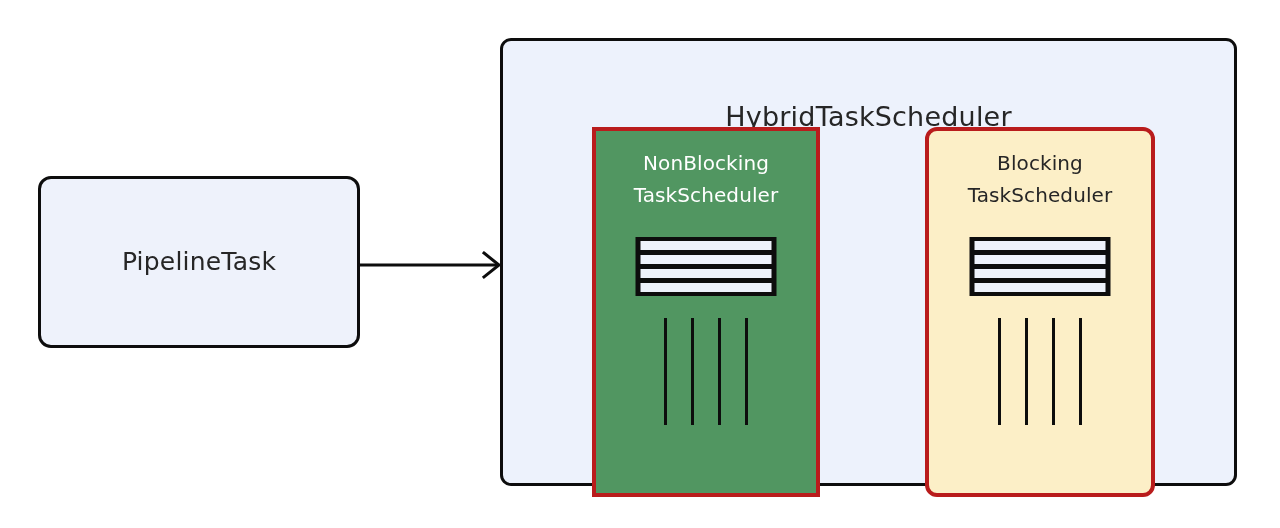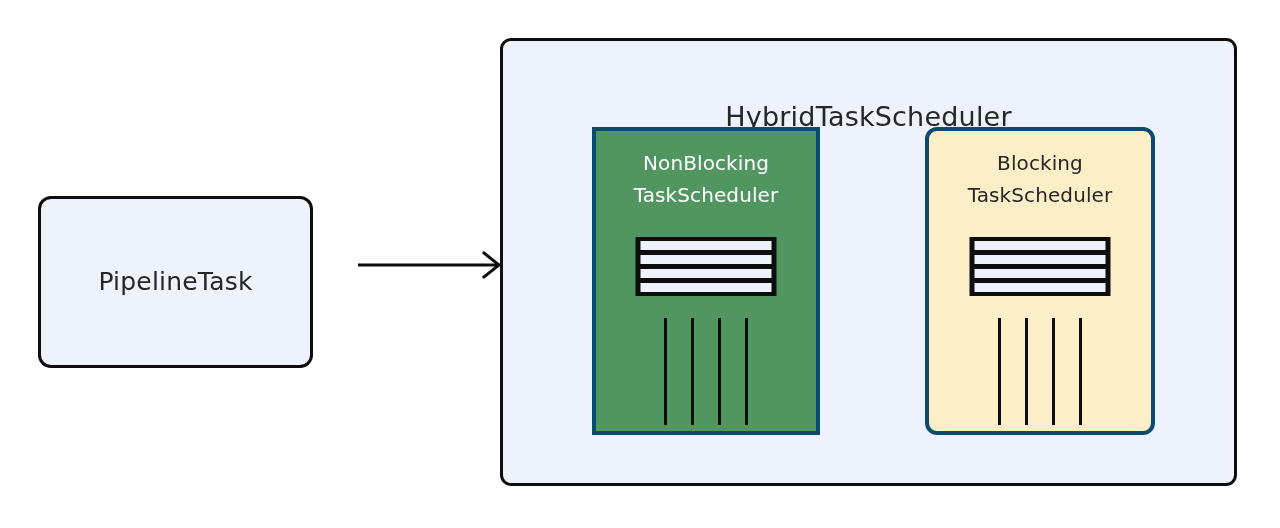--- a/index.html
+++ b/index.html
@@ -17,30 +17,29 @@
     height: 528px;
     background: #ffffff;
     overflow: hidden;
   }
 
   
   .source-node {
     position: absolute;
     left: 38px;
     top: 176px;
-    width: 275px;
+    width: 322px;
     height: 172px;
     box-sizing: border-box;
     background: #eef2fb;
     border: 3px solid #0d0d0d;
     border-radius: 13px;
     display: flex;
     align-items: center;
     justify-content: center;
-    margin-top: 20px;
   }
   .source-node .node-label {
     font-size: 25px;
     color: #262626;
     letter-spacing: 0.2px;
     line-height: 1.25;
     text-align: center;
   }
 
   
@@ -74,23 +73,23 @@
     color: #262626;
     letter-spacing: 0.2px;
     margin-top: 40px;
   }
 
   
   .scheduler-box {
     position: absolute;
     top: 86px;
     width: 228px;
-    height: 308px;
-    box-sizing: border-box;
-    border: 4px solid #0c4a6e;
+    height: 370px;
+    box-sizing: border-box;
+    border: 4px solid #b91c1c;
   }
   .scheduler-box.nonblocking {
     left: 89px;
     background: #519661;
     border-radius: 0px;
   }
   .scheduler-box.blocking {
     left: 422px;
     width: 230px;
     background: #fcefc7;

